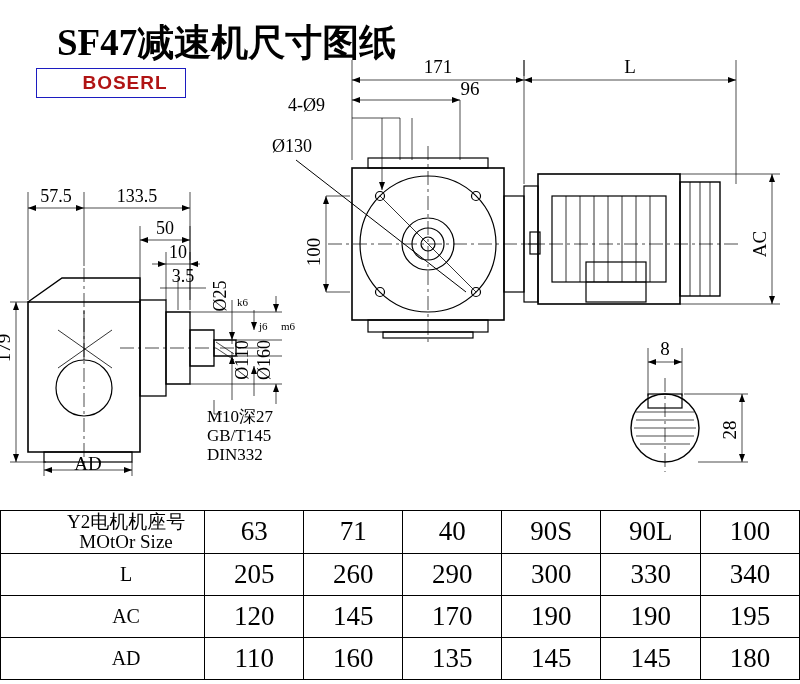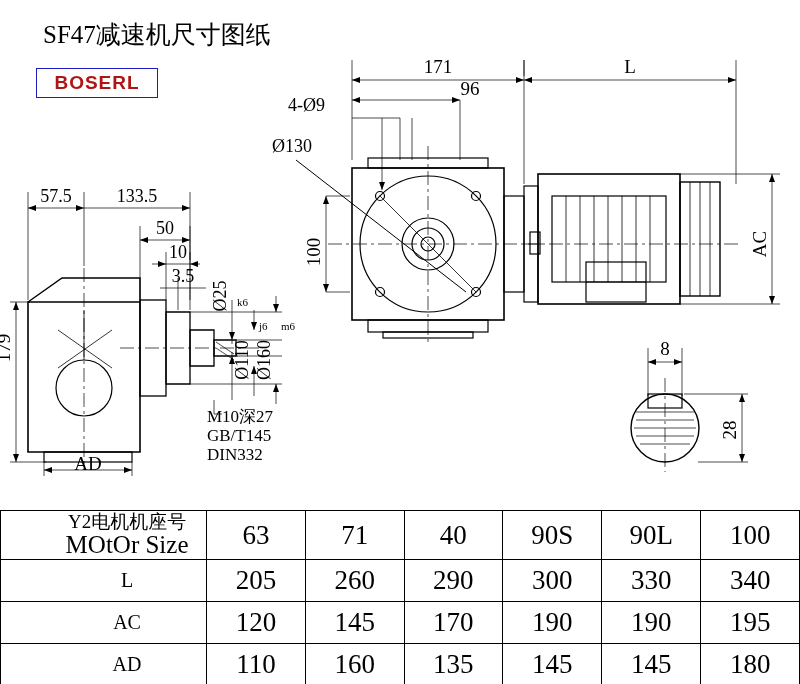--- a/index.html
+++ b/index.html
@@ -1,35 +1,35 @@
 <!DOCTYPE html>
 <html><head>
 <meta charset="utf-8">
 <style>
   html,body{margin:0;padding:0;background:#ffffff;}
   body{width:800px;height:684px;position:relative;overflow:hidden;
        font-family:"Liberation Serif", serif;color:#000;}
   #stage{position:absolute;left:0;top:0;width:800px;height:684px;}
 
-  .title{position:absolute;left:43px;top:18px;font-size:25px;font-weight:normal;
+  .title{position:absolute;left:57px;top:18px;font-size:37px;font-weight:bold;
          letter-spacing:0px;white-space:nowrap;font-family:"Liberation Serif",serif;}
   .logo{position:absolute;left:36px;top:68px;width:120px;height:28px;
-        border:1.5px solid #1c1cc0;display:flex;align-items:center;justify-content:center;}
+        border:1.5px solid #1c1cc0;display:flex;align-items:center;justify-content:center;padding-left:28px;}
   .logo span{color:#b01414;font-size:19px;font-weight:bold;letter-spacing:1px;
              font-family:"Liberation Sans",sans-serif;}
 
   svg.draw{position:absolute;left:0;top:0;width:800px;height:520px;}
 
   
   .tbl{position:absolute;left:0;top:510px;width:800px;border-collapse:collapse;}
   .tbl td{border:1px solid #000;text-align:center;font-size:27px;height:39px;
           font-family:"Liberation Serif",serif;}
   .tbl td.lbl{width:170px;font-size:20px;line-height:1.05;padding-left:48px;}
   .tbl td.lbl .cn{display:block;font-size:19px;}
-  .tbl td.lbl .en{display:block;font-size:25px;}
+  .tbl td.lbl .en{display:block;font-size:19px;}
   .tbl td.val{width:105px;}
   .dimtxt{font-family:"Liberation Serif",serif;}
 </style>
 </head>
 <body>
 
 <div id="stage">
 
   <div class="title">SF47减速机尺寸图纸</div>
   <div class="logo">

